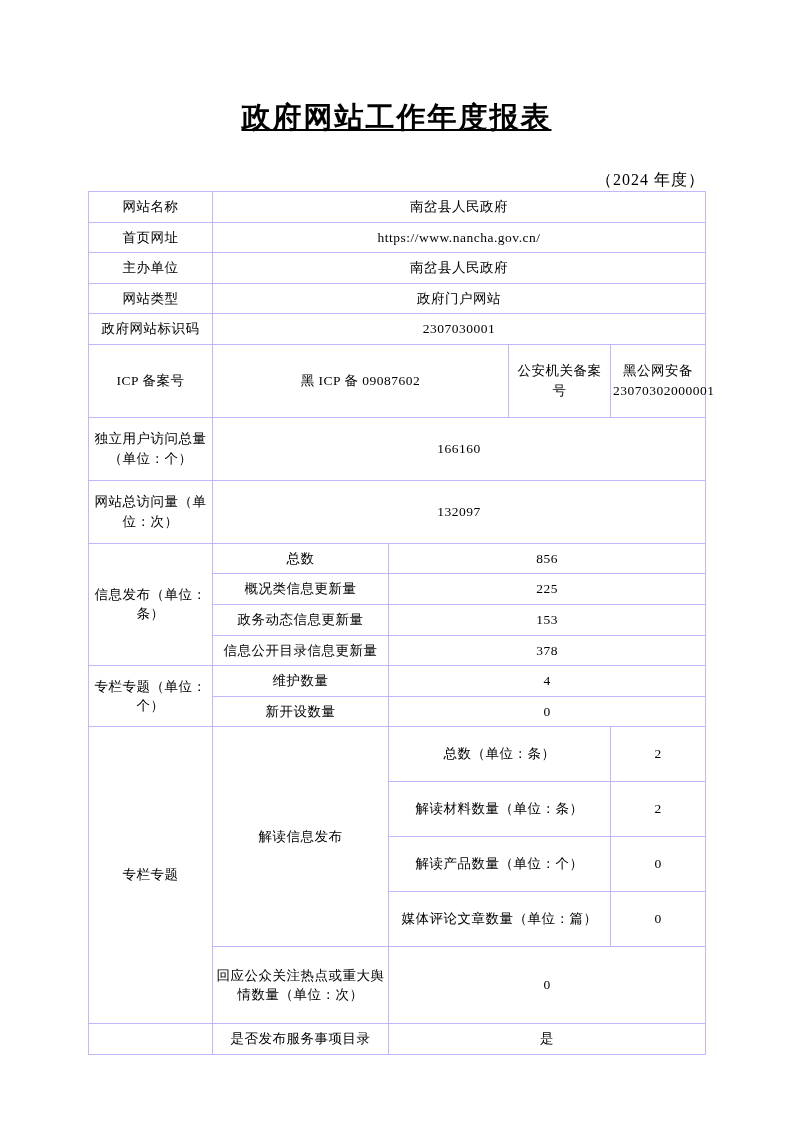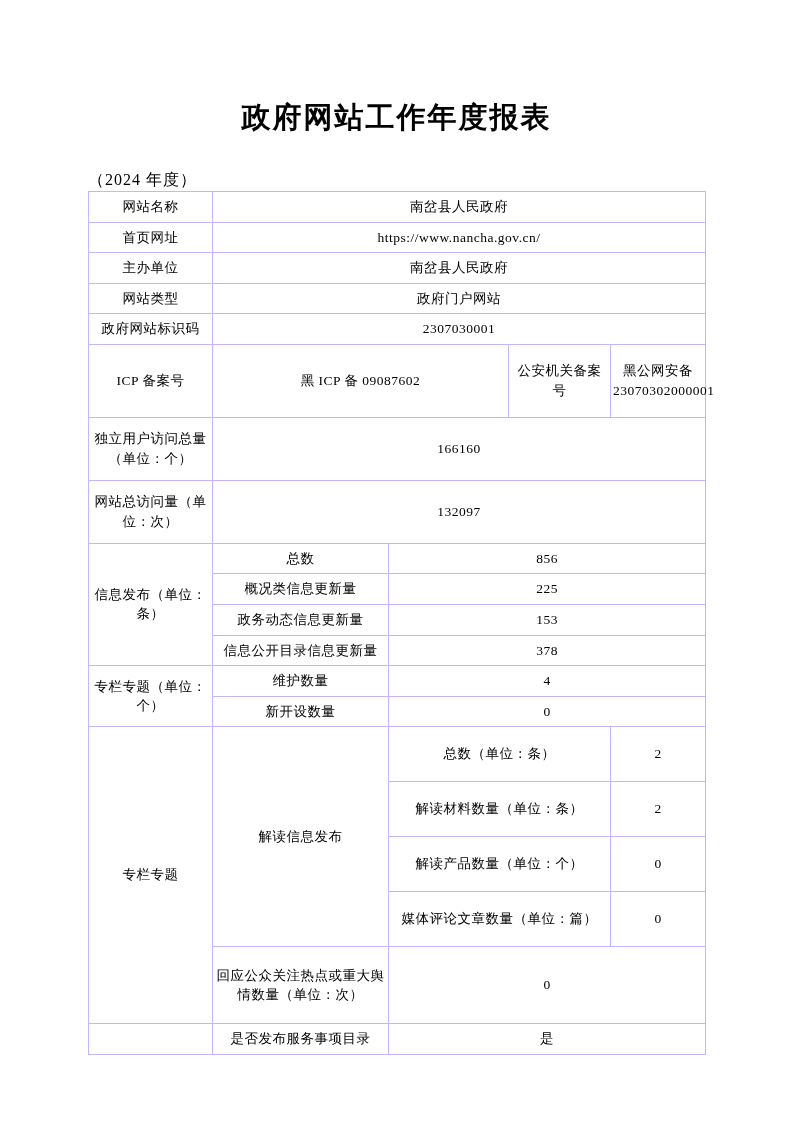--- a/index.html
+++ b/index.html
@@ -21,23 +21,24 @@
     padding: 0 88px;
     position: relative;
   }
   .doc-title {
     text-align: center;
     font-size: 29px;
     font-weight: bold;
     letter-spacing: 2px;
     margin-top: 98px;
     font-family: "DejaVu Sans", "Liberation Sans", sans-serif;
+    text-decoration: underline;
   }
   .doc-subtitle {
-    text-align: left;
+    text-align: right;
     font-size: 16px;
     margin-top: 32px;
     letter-spacing: 1px;
   }
   .unit-line {
     font-size: 14.5px;
     font-weight: bold;
     margin-top: 50px;
     margin-bottom: 8px;
     letter-spacing: 0.5px;

